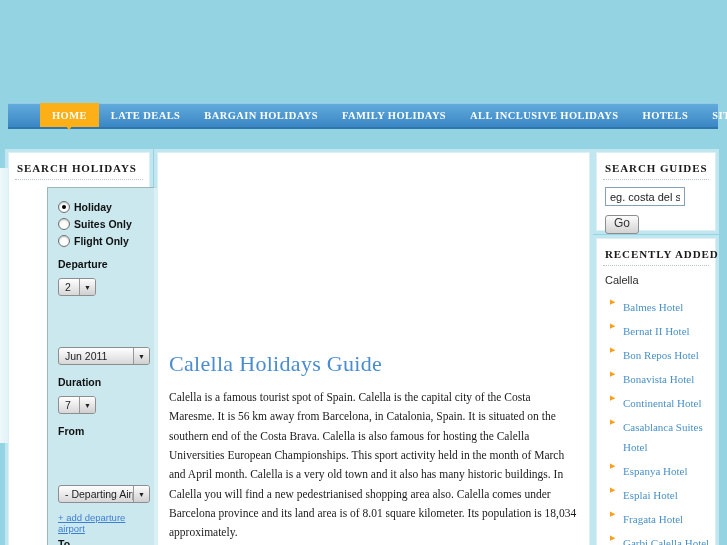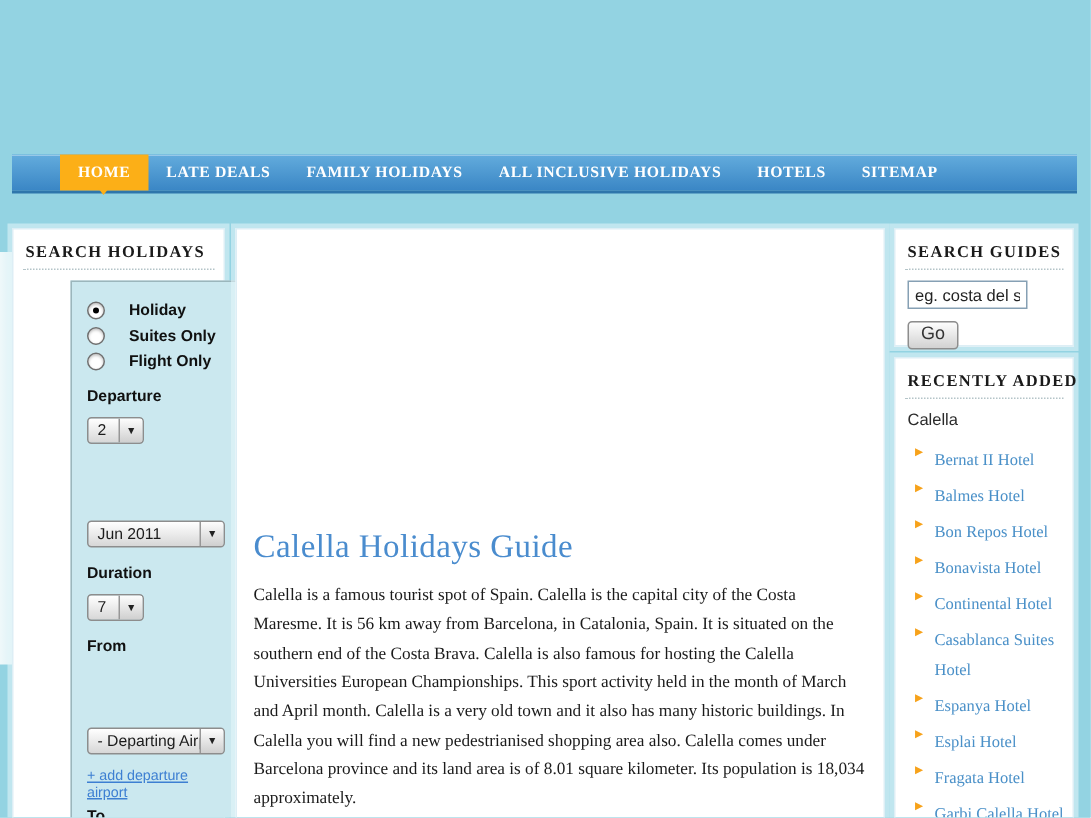--- a/index.html
+++ b/index.html
@@ -49,21 +49,21 @@
     letter-spacing:.9px; color:#1a1a1a; padding:9px 8px 5px 8px; white-space:nowrap;
   }
   .dotted { border-bottom:1px dotted #b4c4c8; margin:0 6px 0 6px; }
 
   
   .form-panel {
     margin:7px 0 0 38px; width:112px;
     background:#cbe8ef; border:1px solid #9bb6bc;
     padding:13px 7px 12px 10px;
   }
-  .radio-row { display:flex; align-items:center; gap:16px; margin-bottom:5px; cursor:pointer; }
+  .radio-row { display:flex; align-items:center; gap:4px; margin-bottom:5px; cursor:pointer; }
   .radio {
     width:12px; height:12px; border-radius:50%; background:#fff;
     border:1px solid #6f6f6f; position:relative; flex:0 0 auto;
     box-shadow:inset 0 1px 2px rgba(0,0,0,.25);
   }
   .radio-row.selected .radio::after {
     content:""; position:absolute; left:3px; top:3px; width:4px; height:4px;
     border-radius:50%; background:#000;
   }
   .radio-label { font-size:10.5px; font-weight:bold; color:#101010; }
@@ -133,20 +133,23 @@
 
   <div class="navbar">
     <div style="display:flex;align-items:stretch;">
         <div class="nav-item active">
         <span>HOME</span>
       </div>
         <div class="nav-item">
         <span>LATE DEALS</span>
       </div>
         <div class="nav-item">
+        <span>BARGAIN HOLIDAYS</span>
+      </div>
+        <div class="nav-item">
         <span>FAMILY HOLIDAYS</span>
       </div>
         <div class="nav-item">
         <span>ALL INCLUSIVE HOLIDAYS</span>
       </div>
         <div class="nav-item">
         <span>HOTELS</span>
       </div>
         <div class="nav-item">
         <span>SITEMAP</span>
@@ -233,28 +236,28 @@
     <button class="go-btn">Go</button>
   </div>
 
   <div class="box box-recent">
     <div class="panel-heading">RECENTLY ADDED</div>
     <div class="dotted"></div>
     <div class="recent-location">Calella</div>
     <div class="hotel-list">
         <div class="hotel-item">
         <span class="arrow-icon">▶</span>
+        <a class="hotel-link">Balmes Hotel</a>
+      </div>
+        <div class="hotel-item">
+        <span class="arrow-icon">▶</span>
         <a class="hotel-link">Bernat II Hotel</a>
       </div>
         <div class="hotel-item">
         <span class="arrow-icon">▶</span>
-        <a class="hotel-link">Balmes Hotel</a>
-      </div>
-        <div class="hotel-item">
-        <span class="arrow-icon">▶</span>
         <a class="hotel-link">Bon Repos Hotel</a>
       </div>
         <div class="hotel-item">
         <span class="arrow-icon">▶</span>
         <a class="hotel-link">Bonavista Hotel</a>
       </div>
         <div class="hotel-item">
         <span class="arrow-icon">▶</span>
         <a class="hotel-link">Continental Hotel</a>
       </div>

